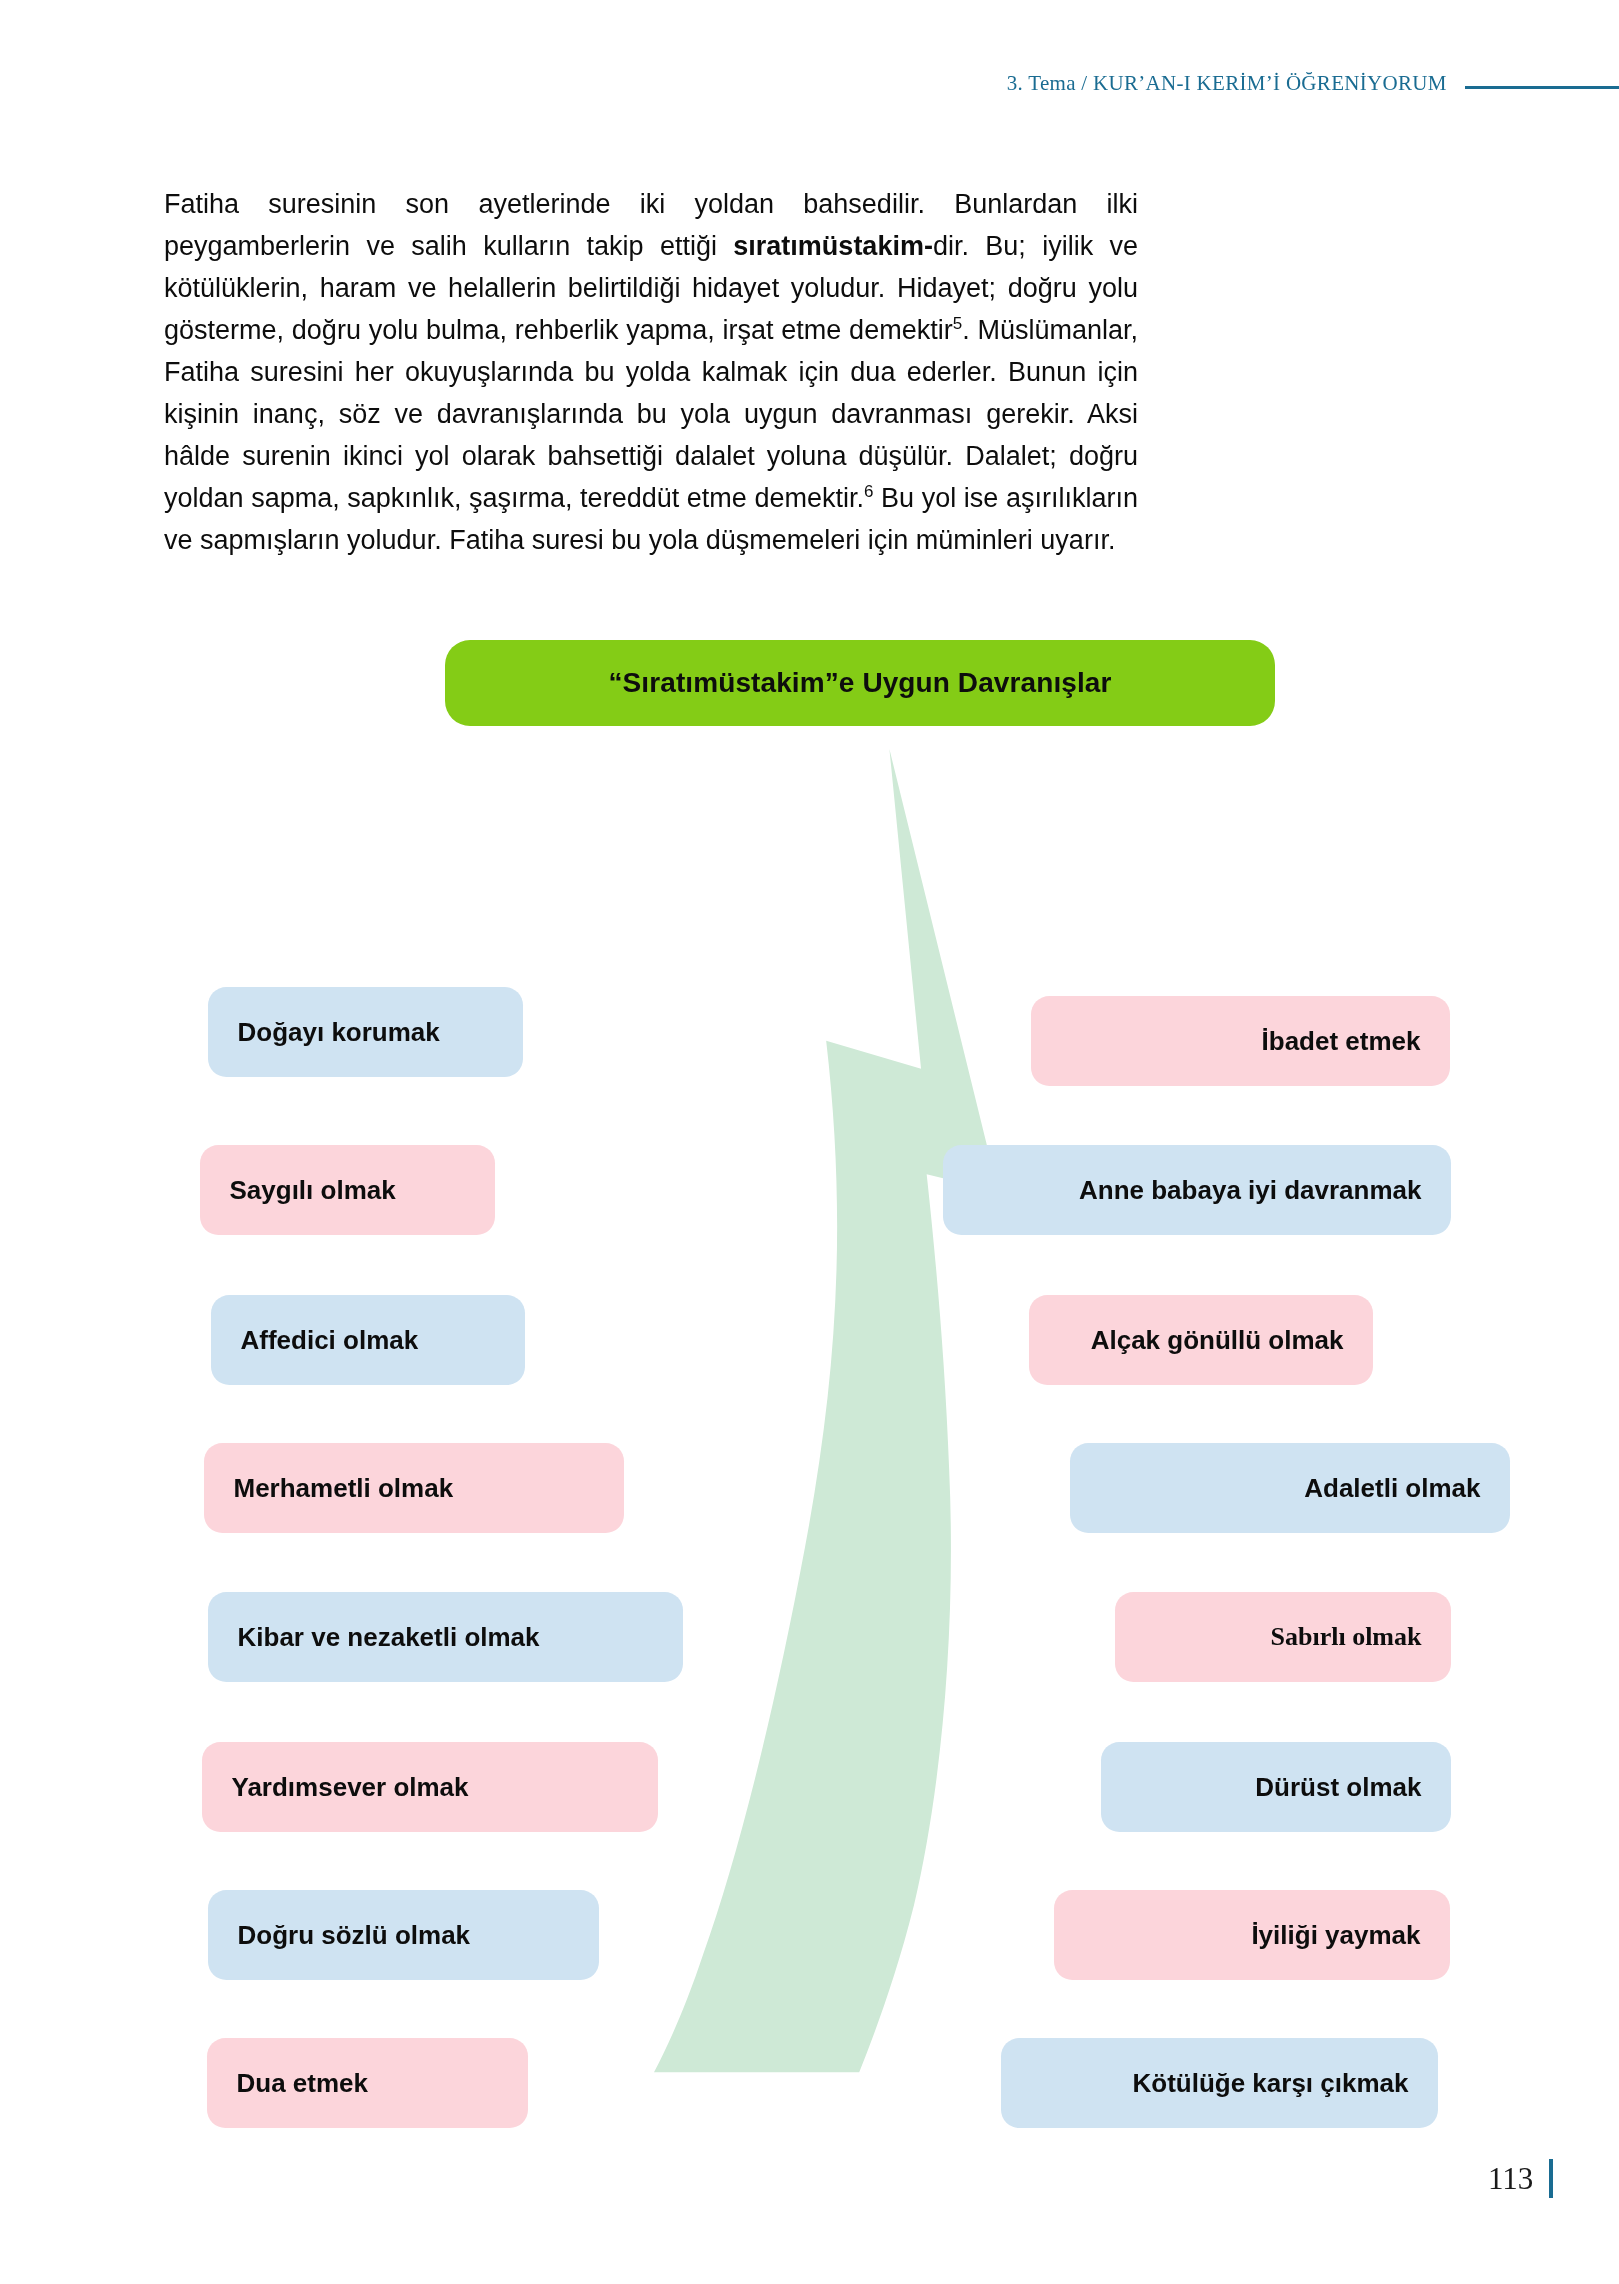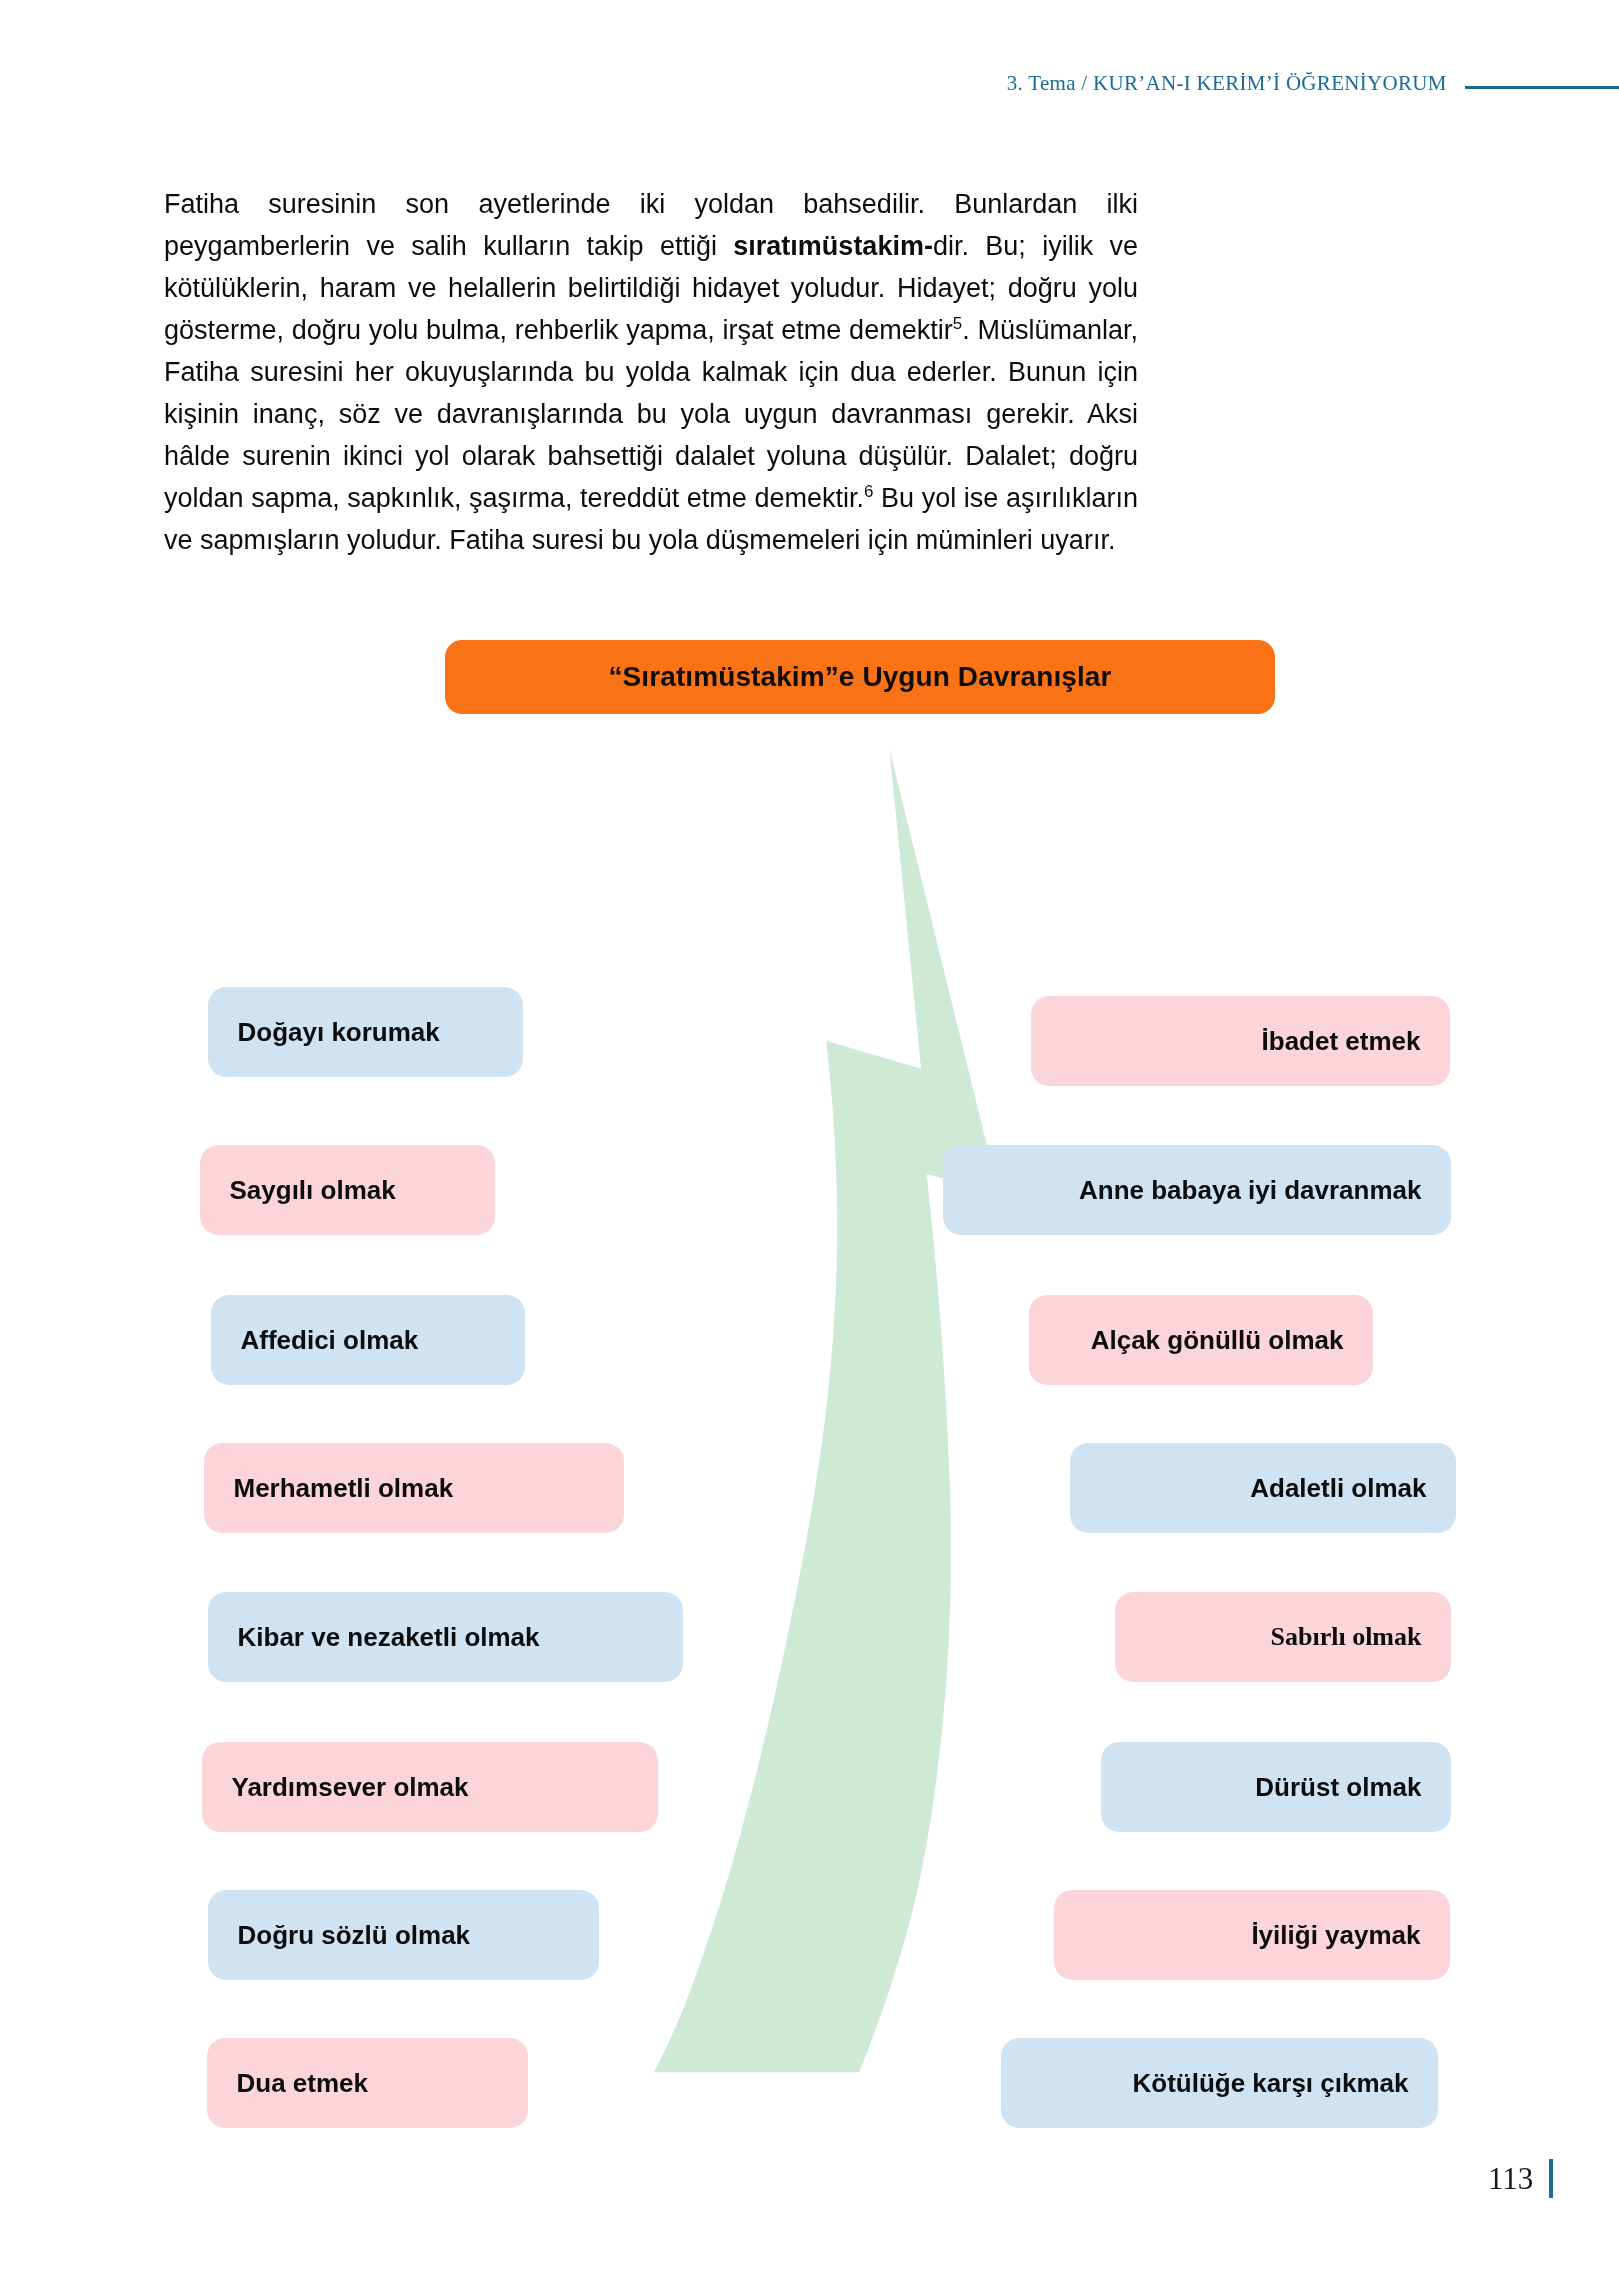--- a/index.html
+++ b/index.html
@@ -77,23 +77,23 @@
     top: 0;
     width: 1620px;
     height: 1511px;
   }
 
   .banner {
     position: absolute;
     left: 445px;
     top: 21px;
     width: 830px;
-    height: 74px;
-    background: #f97316;
-    border-radius: 17px;
+    height: 86px;
+    background: #84cc16;
+    border-radius: 25px;
     display: flex;
     align-items: center;
     justify-content: center;
   }
   .banner-text {
     font-size: 28px;
     font-weight: 700;
     color: #0d0d0d;
     letter-spacing: 0.1px;
     white-space: nowrap;
@@ -199,21 +199,21 @@
 
   <div class="pill pink right" style="left:1031px; top:377px; width:419px;">
     <span>İbadet etmek</span>
   </div>
   <div class="pill blue right" style="left:943px; top:526px; width:508px;">
     <span>Anne babaya iyi davranmak</span>
   </div>
   <div class="pill pink right" style="left:1029px; top:676px; width:344px;">
     <span>Alçak gönüllü olmak</span>
   </div>
-  <div class="pill blue right" style="left:1070px; top:824px; width:386px;">
+  <div class="pill blue right" style="left:1070px; top:824px; width:440px;">
     <span>Adaletli olmak</span>
   </div>
   <div class="pill pink right" style="left:1115px; top:973px; width:336px;font-family:Liberation Serif, serif;">
     <span>Sabırlı olmak</span>
   </div>
   <div class="pill blue right" style="left:1101px; top:1123px; width:350px;">
     <span>Dürüst olmak</span>
   </div>
   <div class="pill pink right" style="left:1054px; top:1271px; width:396px;">
     <span>İyiliği yaymak</span>

